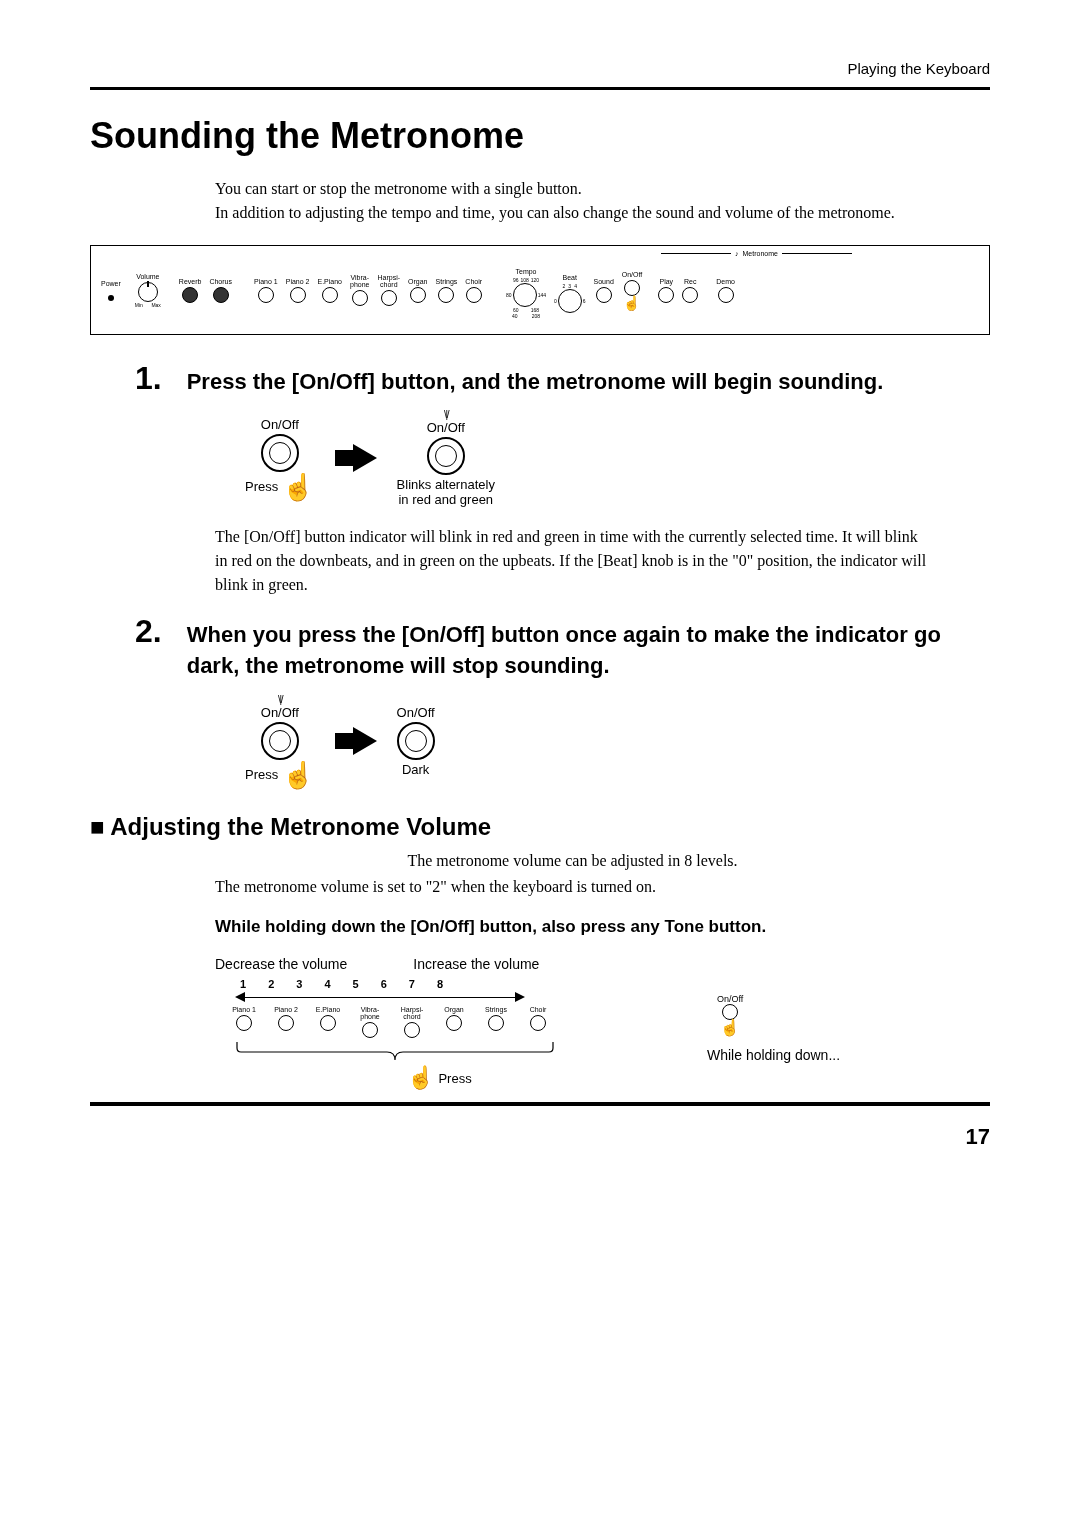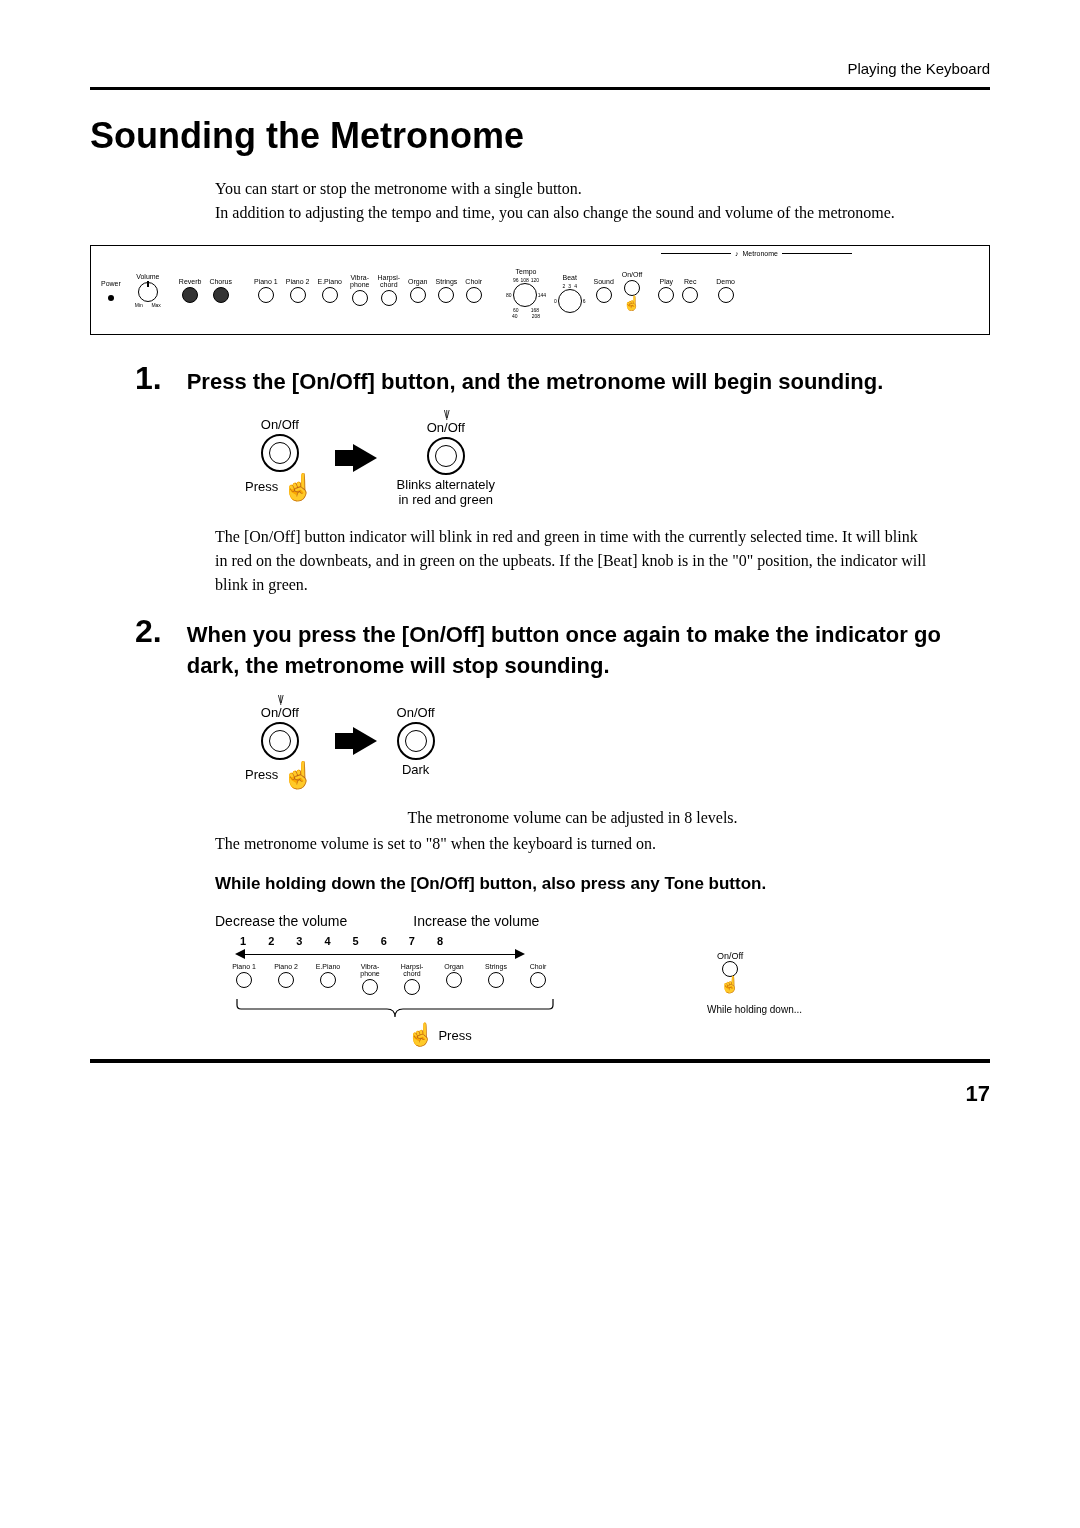--- a/index.html
+++ b/index.html
@@ -276,21 +276,21 @@
     top: 25px;
     font-size: 13px;
     display: flex;
     align-items: center;
     gap: 4px;
   }
   .while-hold {
     position: absolute;
     left: 480px;
     top: 5px;
-    font-size: 10px;
+    font-size: 14px;
     text-align: center;
   }
   .onoff-mini {
     position: absolute;
     left: 490px;
     top: -48px;
     display: flex;
     flex-direction: column;
     align-items: center;
     font-size: 9px;
@@ -534,22 +534,23 @@
       <div class="onoff-col">
         <span>On/Off</span>
         <span class="onoff-circle">
             <span style="width:20px;height:20px;border:1.5px solid #000;border-radius:50%;"></span>
           </span>
         <span class="onoff-subtext">Dark</span>
       </div>
     </div>
   </div>
 
+  <h2 class="sub-title">Adjusting the Metronome Volume</h2>
   <p class="body-para" style="margin-top:0;margin-bottom:2px;text-align:center;">The metronome volume can be adjusted in 8 levels.</p>
-  <p class="body-para" style="margin-top:0;">The metronome volume is set to "8" when the keyboard is turned on.</p>
+  <p class="body-para" style="margin-top:0;">The metronome volume is set to "2" when the keyboard is turned on.</p>
 
   <p class="instruction-bold">While holding down the [On/Off] button, also press any Tone button.</p>
 
   <div class="vol-illus">
     <div class="vol-header">
       <span>Decrease the volume</span>
       <span>Increase the volume</span>
     </div>
     <div class="vol-numbers">
       <span>1</span>

